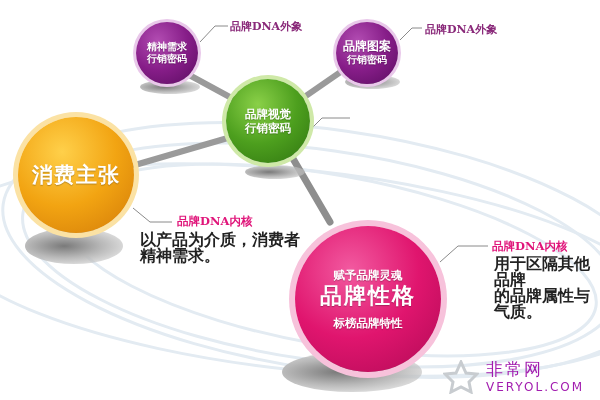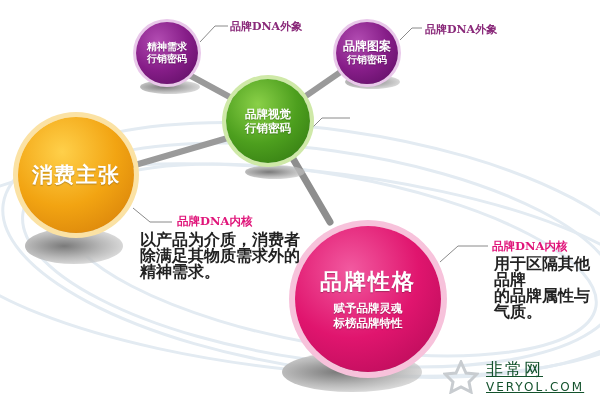--- a/index.html
+++ b/index.html
@@ -7,21 +7,21 @@
          font-family:"DejaVu Sans", sans-serif; }
   .abs { position:absolute; }
   svg.bg { position:absolute; left:0; top:0; }
   .ball { position:absolute; border-radius:50%; display:flex; flex-direction:column;
           align-items:center; justify-content:center; text-align:center; color:#fff; font-weight:bold; }
   .ball .t { line-height:1.25; text-shadow:0 1px 1px rgba(0,0,0,0.25); }
   .label { position:absolute; font-family:"DejaVu Serif", serif; font-weight:bold; white-space:nowrap; }
   .desc { position:absolute; font-family:"DejaVu Serif", serif; color:#222; font-size:16px; line-height:16px; font-weight:bold; }
   .shadow { position:absolute; border-radius:50%;
             background:radial-gradient(ellipse at 40% 50%, #7a7a7a 0%, #b8b8b8 45%, rgba(230,230,230,0.2) 100%); }
-  .wm { position:absolute; color:#14532d;text-decoration:underline; }
+  .wm { position:absolute; color:#a21caf; }
 </style>
 </head>
 <body>
 
 <svg class="bg" width="600" height="400" viewBox="0 0 600 400">
   <g fill="none" stroke="#e3ebf2" stroke-width="3">
     <ellipse cx="330" cy="250" rx="330" ry="120" transform="rotate(8 330 250)"></ellipse>
     <ellipse cx="320" cy="255" rx="300" ry="105" transform="rotate(8 320 255)"></ellipse>
     <ellipse cx="330" cy="260" rx="270" ry="85" transform="rotate(10 330 260)"></ellipse>
     <ellipse cx="300" cy="270" rx="360" ry="100" transform="rotate(6 300 270)"></ellipse>
@@ -62,32 +62,31 @@
 <div class="ball" style="left:226px;top:79px;width:84px;height:84px;background:radial-gradient(circle at 38% 30%, #8ad048 0%, #4d9f1e 50%, #2f7410 100%);box-shadow:0 0 0 4px #cfe9a8;">
   <span class="t" style="font-size:11.5px;">品牌视觉</span>
   <span class="t" style="font-size:11.5px;">行销密码</span>
 </div>
 
 <div class="ball" style="left:18px;top:117px;width:116px;height:116px;background:radial-gradient(circle at 38% 30%, #ffd04a 0%, #f2a412 50%, #d27a08 100%);box-shadow:0 0 0 5px #fbe2a4;">
   <span class="t" style="font-size:21px;letter-spacing:1px;">消费主张</span>
 </div>
 
 <div class="ball" style="left:295px;top:226px;width:146px;height:146px;background:radial-gradient(circle at 38% 30%, #f25aa0 0%, #e0156e 50%, #b00a55 100%);box-shadow:0 0 0 6px #f7c2db;">
+  <span class="t" style="font-size:11.5px;font-family:'DejaVu Serif',serif;">赋予品牌灵魂</span>
   <span class="t" style="font-size:22px;letter-spacing:2px;margin-bottom:6px;">品牌性格</span>
-  <span class="t" style="font-size:11.5px;font-family:'DejaVu Serif',serif;">赋予品牌灵魂</span>
   <span class="t" style="font-size:11.5px;font-family:Liberation Sans, sans-serif;">标榜品牌特性</span>
 </div>
 
 <div class="label" style="left:230px;top:19px;font-size:11px;color:#8a2a7a;">品牌DNA外象</div>
 <div class="label" style="left:425px;top:22px;font-size:11px;color:#8a2a7a;">品牌DNA外象</div>
 
 <div class="label" style="left:177px;top:214px;font-size:11.5px;color:#e0157a;">品牌DNA内核</div>
 <div class="desc" style="left:140px;top:232px;">
   <div>以产品为介质，消费者</div>
-  <div>除满足其物质需求外的</div>
   <div>精神需求。</div>
 </div>
 
 <div class="label" style="left:492px;top:239px;font-size:11.5px;color:#e0157a;">品牌DNA内核</div>
 <div class="desc" style="left:494px;top:256px;">
   <div>用于区隔其他品牌</div>
   <div>的品牌属性与气质。</div>
 </div>
 
 <svg class="abs" style="left:443px;top:360px;" width="36" height="34" viewBox="0 0 36 34">

